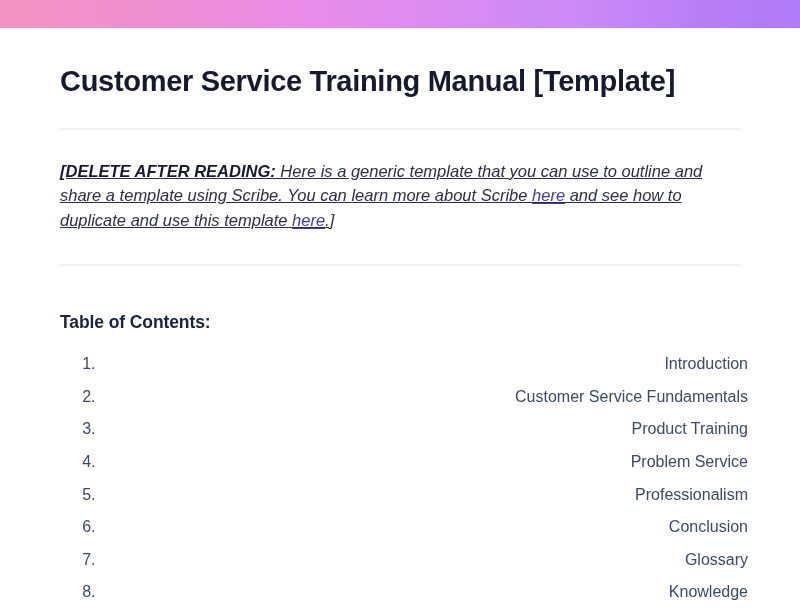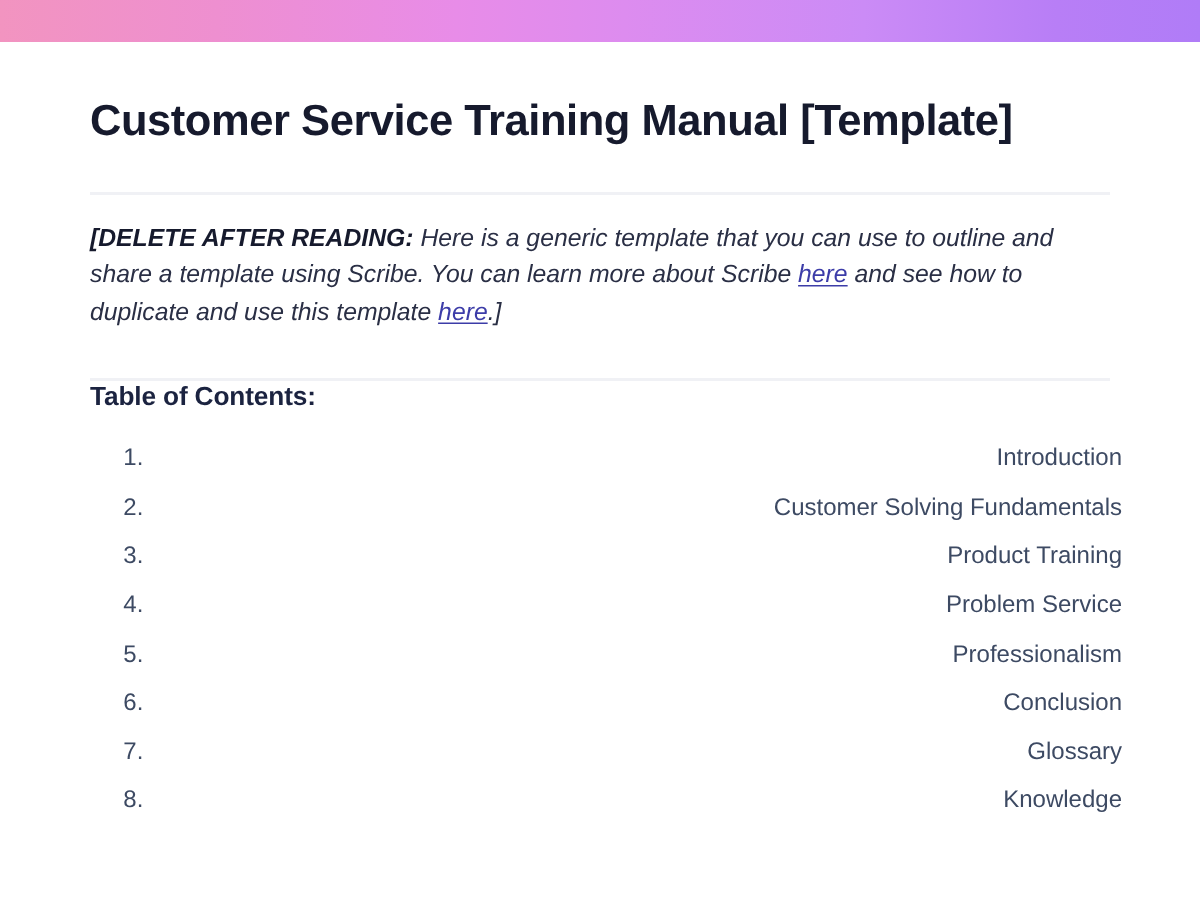--- a/index.html
+++ b/index.html
@@ -66,43 +66,45 @@
     border: 0;
     margin: 0;
     width: 680px;
   }
   .divider-1 { margin-top: 29px; }
   .divider-2 { margin-top: 32px; }
 
   
   .note {
     margin: 0;
-    padding-top: 17px;
+    padding-top: 29px;
     font-size: 16.5px;
     line-height: 24.5px;
     font-style: italic;
     color: #2a2f45;
     max-width: 670px;
     font-family: "Liberation Sans", sans-serif;
+    text-decoration: underline;
   }
   .note b {
     font-weight: bold;
     font-style: italic;
     color: #161a2d;
   }
   .note .lnk {
     color: #3c3ca8;
     text-decoration: underline;
     text-underline-offset: 2px;
     cursor: pointer;
   }
 
   
   .toc-heading {
     margin: 0;
+    padding-top: 46px;
     font-size: 17.5px;
     font-weight: bold;
     color: #1b2340;
     letter-spacing: -0.1px;
     font-family: "Liberation Sans", sans-serif;
   }
 
   
   .toc-list {
     margin: 0;
@@ -140,21 +142,21 @@
       <hr class="divider divider-1">
 
       <p class="note"><b>[DELETE AFTER READING:</b><span> Here is a generic template that you can use to outline and share a template using Scribe. You can learn more about Scribe </span><a class="lnk">here</a><span> and see how to duplicate and use this template </span><a class="lnk">here</a><span>.]</span></p>
 
       <hr class="divider divider-2">
 
       <h2 class="toc-heading">Table of Contents:</h2>
 
       <ol class="toc-list">
         <li><span>Introduction</span></li>
-        <li><span>Customer Solving Fundamentals</span></li>
+        <li><span>Customer Service Fundamentals</span></li>
         <li><span>Product Training</span></li>
         <li><span>Problem Service</span></li>
         <li><span>Professionalism</span></li>
         <li><span>Conclusion</span></li>
         <li><span>Glossary</span></li>
         <li><span>Knowledge</span></li>
       </ol>
 
     </div>
   </div>

